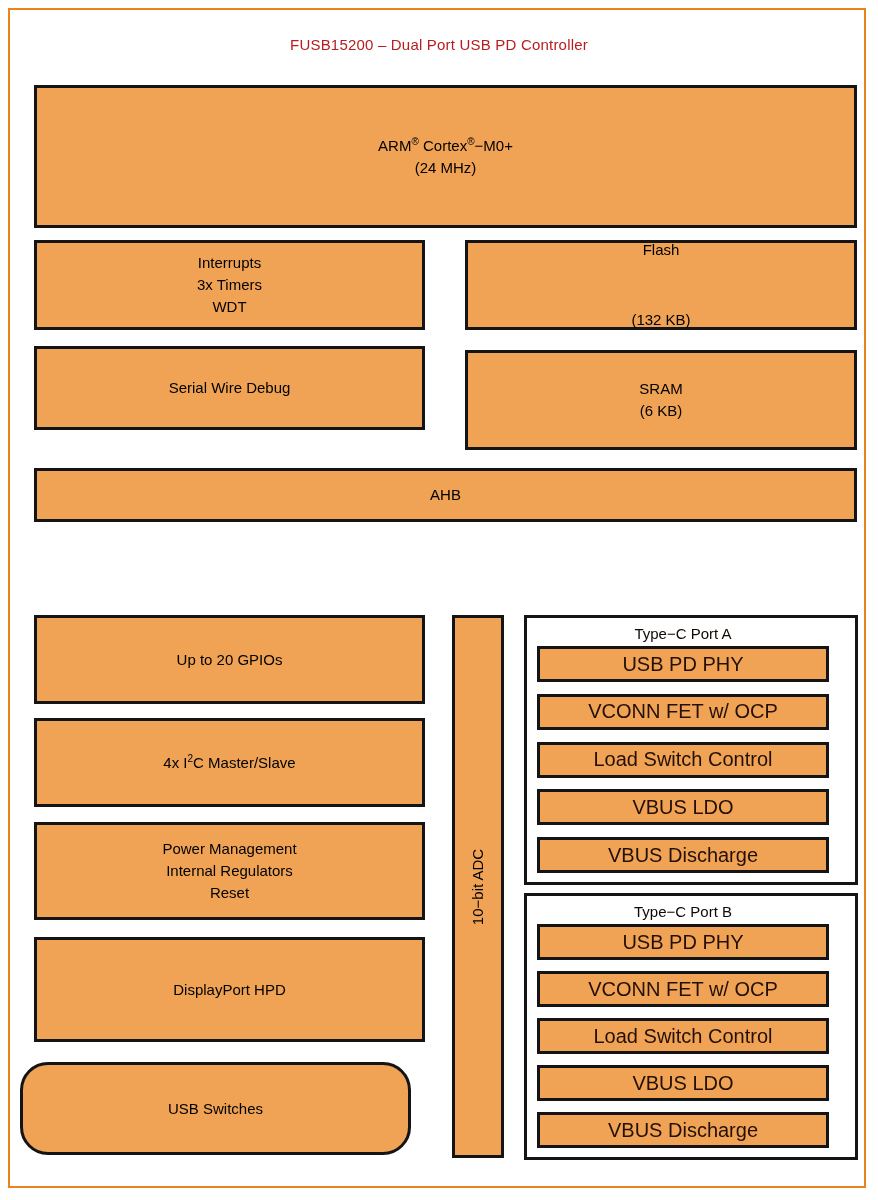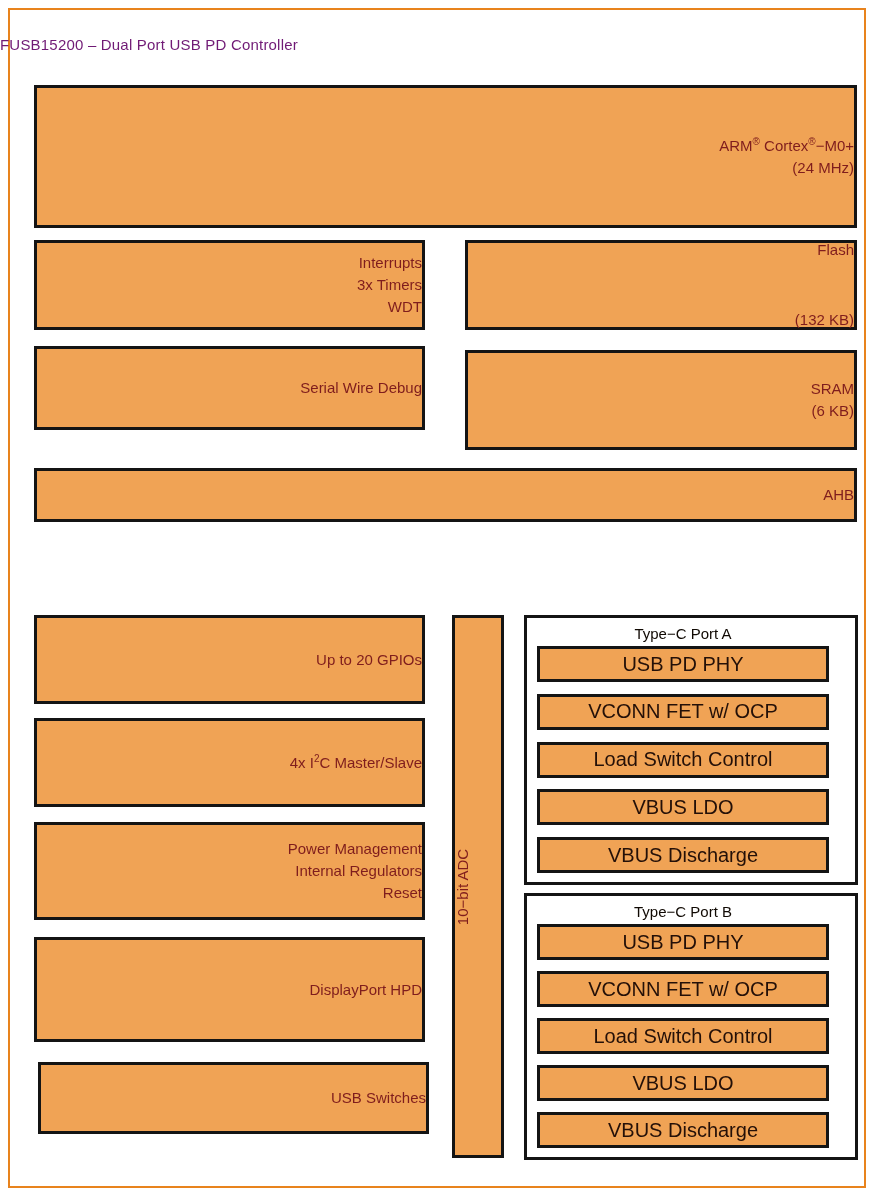--- a/index.html
+++ b/index.html
@@ -24,38 +24,38 @@
     height: 1180px;
     border: 2px solid #e8831d;
     box-sizing: border-box;
     pointer-events: none;
   }
   .fig-title {
     position: absolute;
     left: 0;
     top: 36px;
     width: 100%;
-    text-align: left;
+    text-align: center;
     font-size: 15px;
-    color: #701a75;
+    color: #b91c1c;
     letter-spacing: 0.2px;
   }
   .block {
     position: absolute;
     background: #f0a355;
     border: 3px solid #141414;
     box-sizing: border-box;
     display: flex;
     flex-direction: column;
-    align-items: flex-end;
+    align-items: center;
     justify-content: center;
     text-align: center;
     font-size: 15px;
     line-height: 22px;
-    color: #7f1d1d;
+    color: #000000;
   }
   .whitebox {
     position: absolute;
     background: #ffffff;
     border: 3px solid #141414;
     box-sizing: border-box;
     display: flex;
     flex-direction: column;
     padding: 5px 26px 9px 10px;
   }
@@ -142,21 +142,21 @@
   <div class="block" style="left:34px; top:822px; width:391px; height:98px;">
     <div>Power Management</div>
     <div>Internal Regulators</div>
     <div>Reset</div>
   </div>
 
   <div class="block" style="left:34px; top:937px; width:391px; height:105px;">
     <div>DisplayPort HPD</div>
   </div>
 
-  <div class="block" style="left:38px; top:1062px; width:391px; height:72px;">
+  <div class="block" style="left:20px; top:1062px; width:391px; height:93px;border-radius:28px;">
     <div>USB Switches</div>
   </div>
 
   <div class="block" style="left:452px; top:615px; width:52px; height:543px;">
     <div class="vertical-label">10−bit ADC</div>
   </div>
 
   <div class="whitebox" style="left:524px; top:615px; width:334px; height:270px;">
     <div class="port-title">Type−C Port A</div>
     <div class="port-bars">

